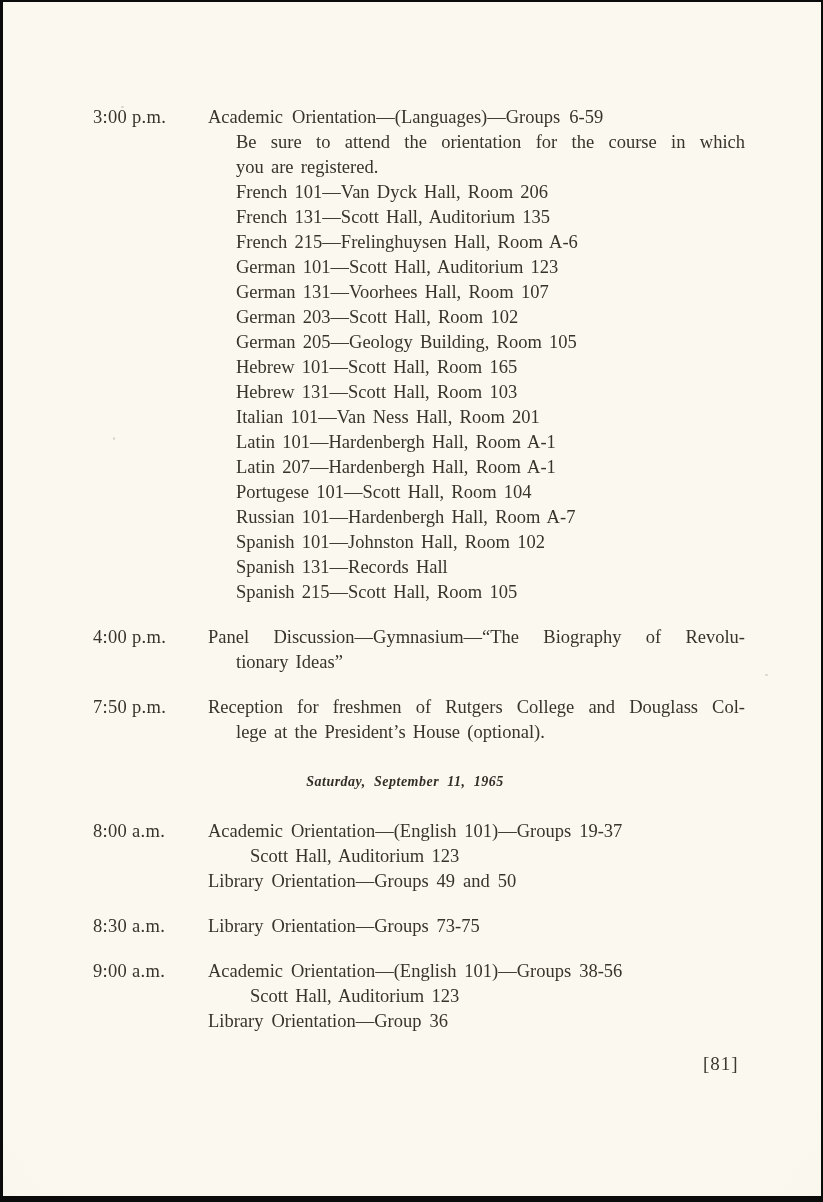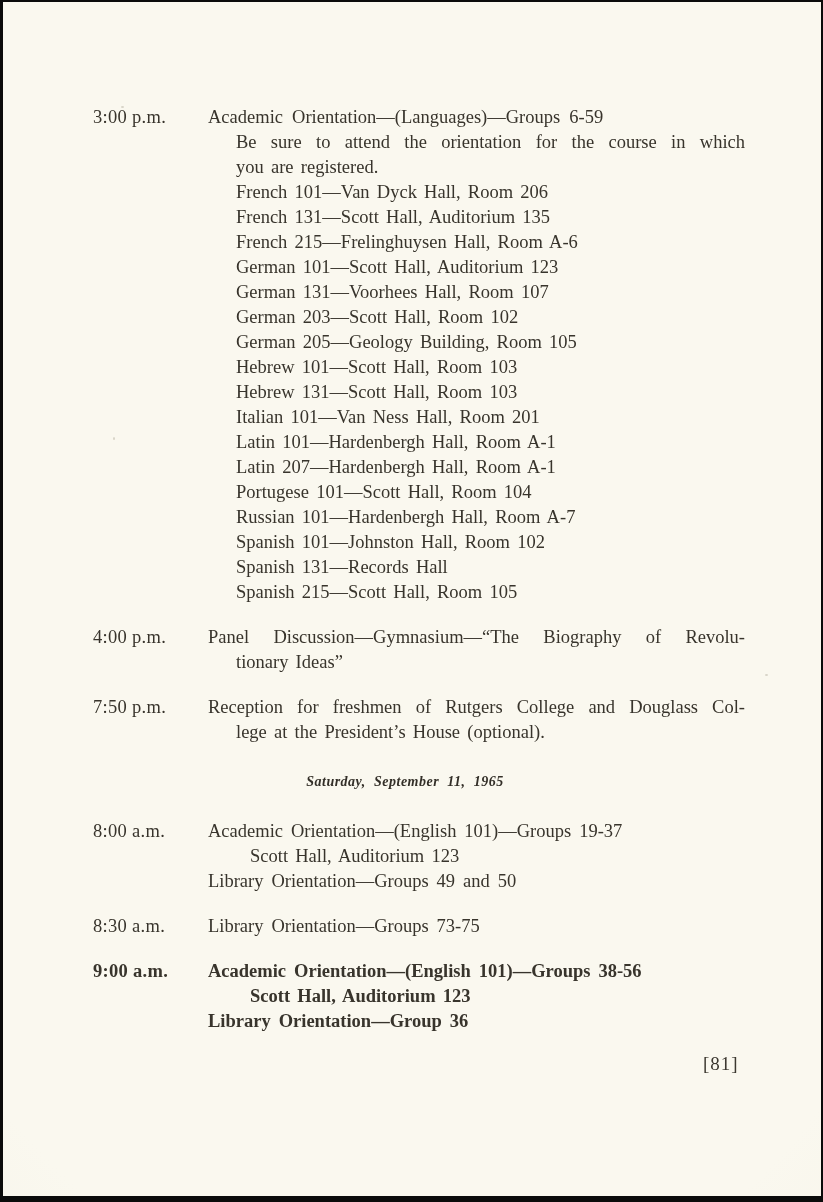--- a/index.html
+++ b/index.html
@@ -64,21 +64,21 @@
     line-height: 30px;
     font-weight: bold;
     font-style: italic;
     text-align: center;
     word-spacing: 0.3em;
     letter-spacing: 0.5px;
     color: #332f28;
   }
   .heading-spacer { margin-top: 22px; }
   .m20 { margin-top: 20px; }
-  .m15 { margin-top: 15px; font-weight: bold; }
+  .m15 { margin-top: 15px; }
   .page-number {
     position: absolute;
     left: 700px;
     top: 1051px;
     font-size: 19px;
     letter-spacing: 1px;
     color: #3c3830;
   }
   
   .speck {
@@ -100,21 +100,21 @@
         <div class="line title">Academic Orientation—(Languages)—Groups 6-59</div>
         <div class="line note justify-full">Be sure to attend the orientation for the course in which</div>
         <div class="line note">you are registered.</div>
         <div class="line course">French 101—Van Dyck Hall, Room 206</div>
         <div class="line course">French 131—Scott Hall, Auditorium 135</div>
         <div class="line course">French 215—Frelinghuysen Hall, Room A-6</div>
         <div class="line course">German 101—Scott Hall, Auditorium 123</div>
         <div class="line course">German 131—Voorhees Hall, Room 107</div>
         <div class="line course">German 203—Scott Hall, Room 102</div>
         <div class="line course">German 205—Geology Building, Room 105</div>
-        <div class="line course">Hebrew 101—Scott Hall, Room 103</div>
+        <div class="line course">Hebrew 101—Scott Hall, Room 165</div>
         <div class="line course">Hebrew 131—Scott Hall, Room 103</div>
         <div class="line course">Italian 101—Van Ness Hall, Room 201</div>
         <div class="line course">Latin 101—Hardenbergh Hall, Room A-1</div>
         <div class="line course">Latin 207—Hardenbergh Hall, Room A-1</div>
         <div class="line course">Portugese 101—Scott Hall, Room 104</div>
         <div class="line course">Russian 101—Hardenbergh Hall, Room A-7</div>
         <div class="line course">Spanish 101—Johnston Hall, Room 102</div>
         <div class="line course">Spanish 131—Records Hall</div>
         <div class="line course">Spanish 215—Scott Hall, Room 105</div>
       </div>

